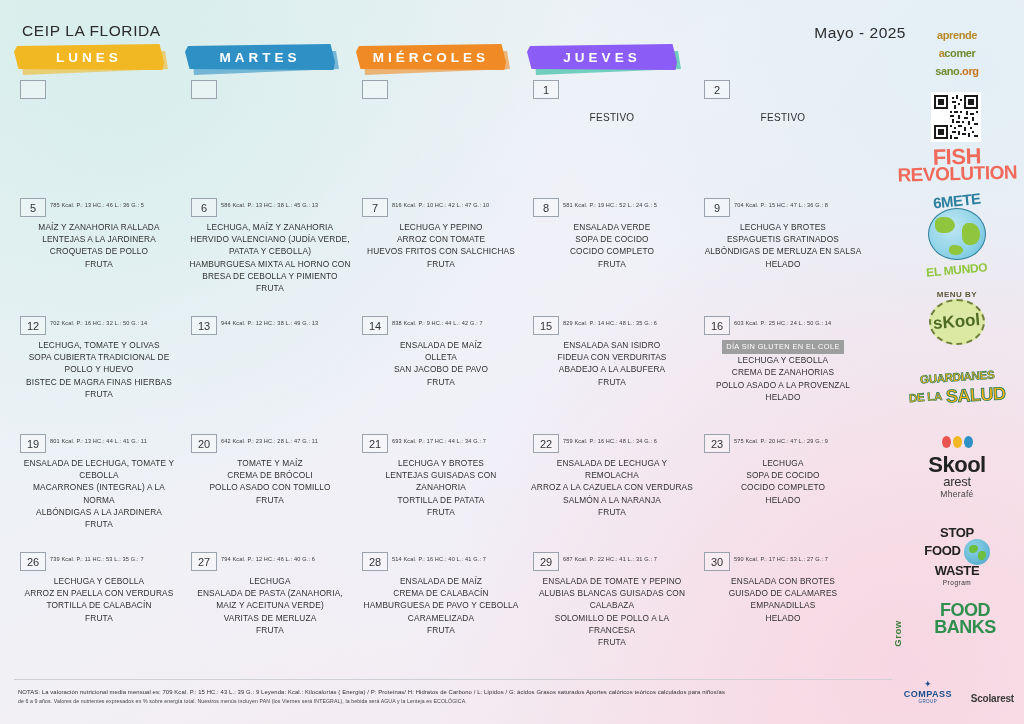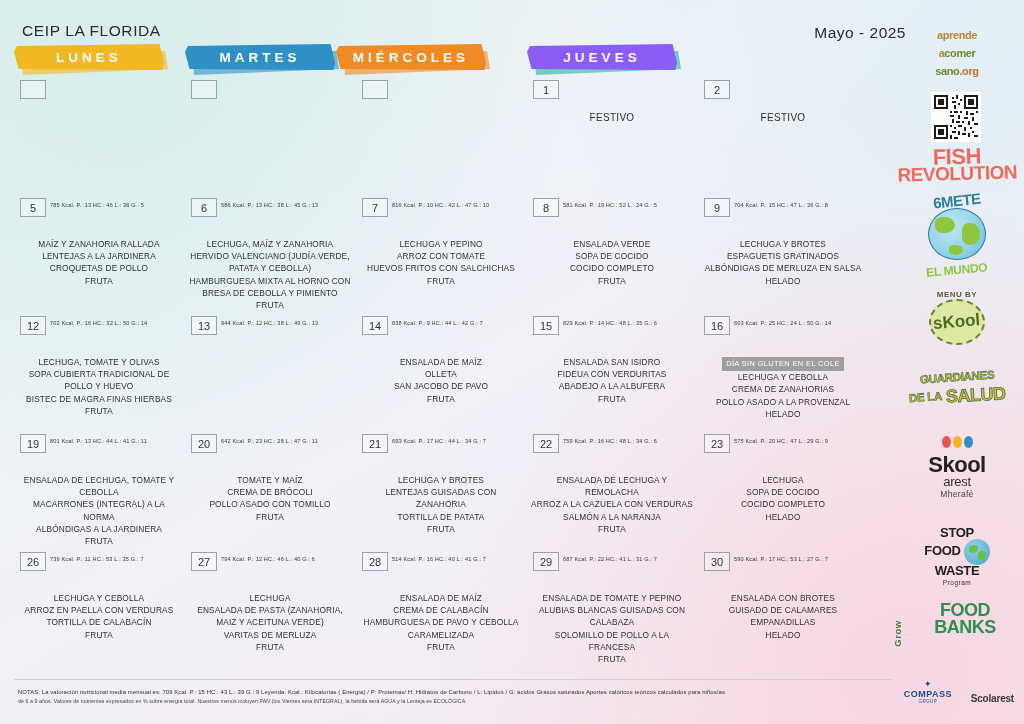--- a/index.html
+++ b/index.html
@@ -64,21 +64,21 @@
     font-size: 5.6px; color: #3a3a3a; letter-spacing: .15px;
     white-space: nowrap;
   }
   .special-tag {
     display: inline-block;
     background: #9e9e9e; color: #ffffff;
     font-size: 7.4px; letter-spacing: .4px;
     padding: 1px 4px; margin: 1px auto 0;
   }
   .dishes {
-    margin-top: 20px; text-align: center;
+    margin-top: 3px; text-align: center;
     font-size: 8.3px; line-height: 12.2px; color: #303030;
     letter-spacing: .15px;
     padding: 0 4px;
   }
   .dish { display: block; }
   .festivo {
     margin-top: 12px; text-align: center;
     font-size: 10px; color: #2f2f2f; letter-spacing: .3px;
   }
 
@@ -173,21 +173,21 @@
 
 <div class="daybar-row" id="daybars">
     <div class="daybar-wrap" style="left: 185px;">
       <div class="daybar-back" style="background: rgb(46, 144, 196);"></div>
       <div class="daybar" style="background: rgb(46, 144, 196); left: 0px;">MARTES</div>
     </div>
     <div class="daybar-wrap" style="left: 14px;">
       <div class="daybar-back" style="background: rgb(242, 184, 36);"></div>
       <div class="daybar" style="background: rgb(242, 184, 36); left: 0px;">LUNES</div>
     </div>
-    <div class="daybar-wrap" style="left: 336px;">
+    <div class="daybar-wrap" style="left: 356px;">
       <div class="daybar-back" style="background: rgb(240, 138, 36);"></div>
       <div class="daybar" style="background: rgb(240, 138, 36); left: 0px;">MIÉRCOLES</div>
     </div>
     <div class="daybar-wrap" style="left: 527px;">
       <div class="daybar-back" style="background: rgb(31, 184, 154);"></div>
       <div class="daybar" style="background: #8b5cf6; left: 0px;">JUEVES</div>
     </div>
   </div>
 
 <div class="grid" id="grid">

